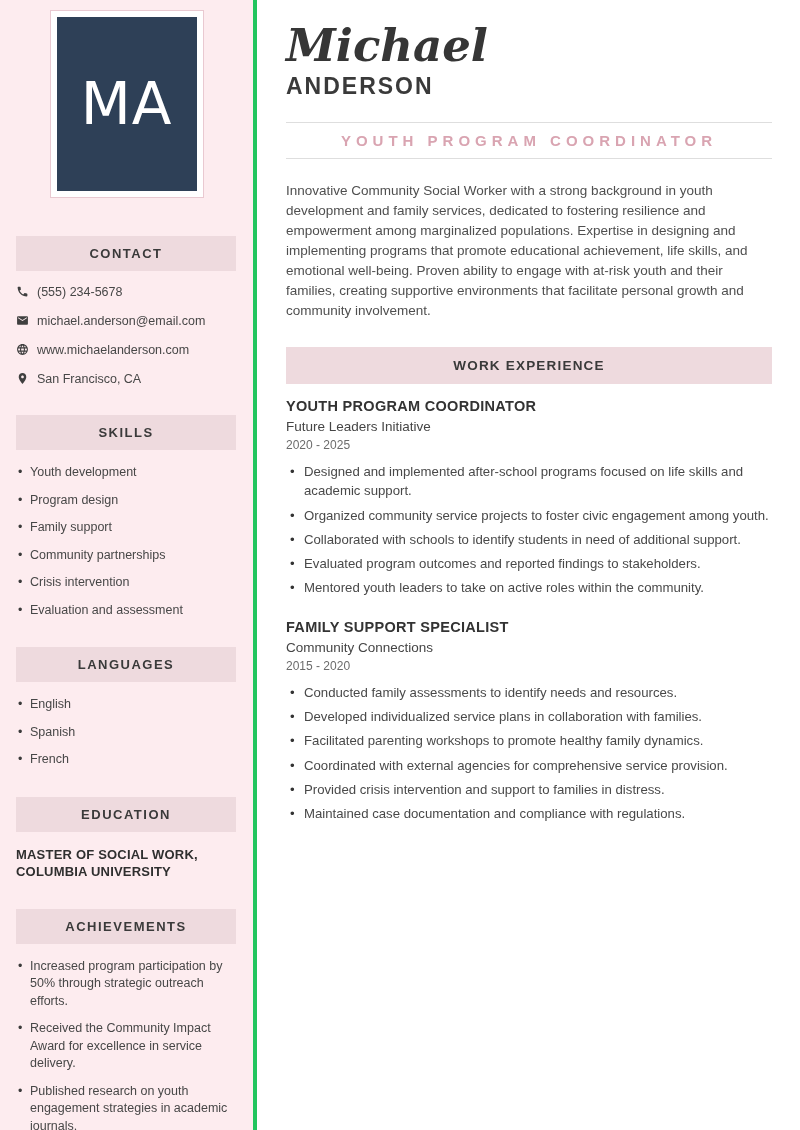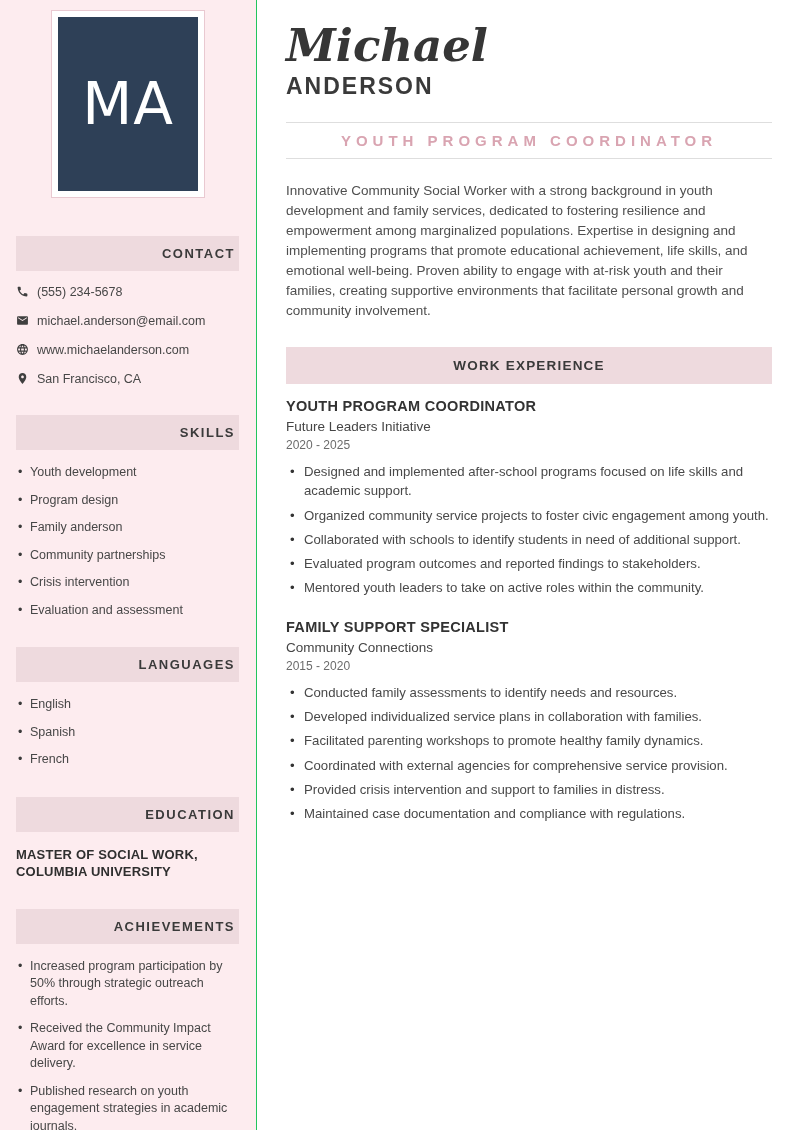--- a/index.html
+++ b/index.html
@@ -12,21 +12,21 @@
     display: flex;
     background: #ffffff;
     overflow: hidden;
   }
 
   
   .sidebar {
     width: 257px;
     min-width: 257px;
     background: #fdecef;
-    border-right: 1px solid #22c55e;
+    border-right: 4px solid #22c55e;
     padding: 10px 0 20px 0;
   }
   .avatar-frame {
     width: 154px;
     height: 188px;
     margin: 0 auto 38px auto;
     background: #ffffff;
     border: 1px solid #e9c9d1;
     padding: 6px;
   }
@@ -39,21 +39,21 @@
     align-items: center;
     justify-content: center;
     font-size: 58px;
     letter-spacing: 1px;
     font-family: "DejaVu Sans", sans-serif;
   }
   .side-section { margin-bottom: 28px; }
   .side-header {
     margin: 0 17px 14px 16px;
     background: #eedade;
-    text-align: right;
+    text-align: center;
     font-weight: bold;
     font-size: 13px;
     letter-spacing: 1.5px;
     color: #3a3a3a;
     padding: 10px 4px;
   }
   .contact-list { list-style: none; margin: 0 16px; }
   .contact-list li {
     display: flex;
     align-items: flex-start;
@@ -225,21 +225,21 @@
           <span>San Francisco, CA</span>
         </li>
       </ul>
     </div>
 
     <div class="side-section">
       <div class="side-header">SKILLS</div>
       <ul class="dot-list">
         <li>Youth development</li>
         <li>Program design</li>
-        <li>Family anderson</li>
+        <li>Family support</li>
         <li>Community partnerships</li>
         <li>Crisis intervention</li>
         <li>Evaluation and assessment</li>
       </ul>
     </div>
 
     <div class="side-section">
       <div class="side-header">LANGUAGES</div>
       <ul class="dot-list">
         <li>English</li>

